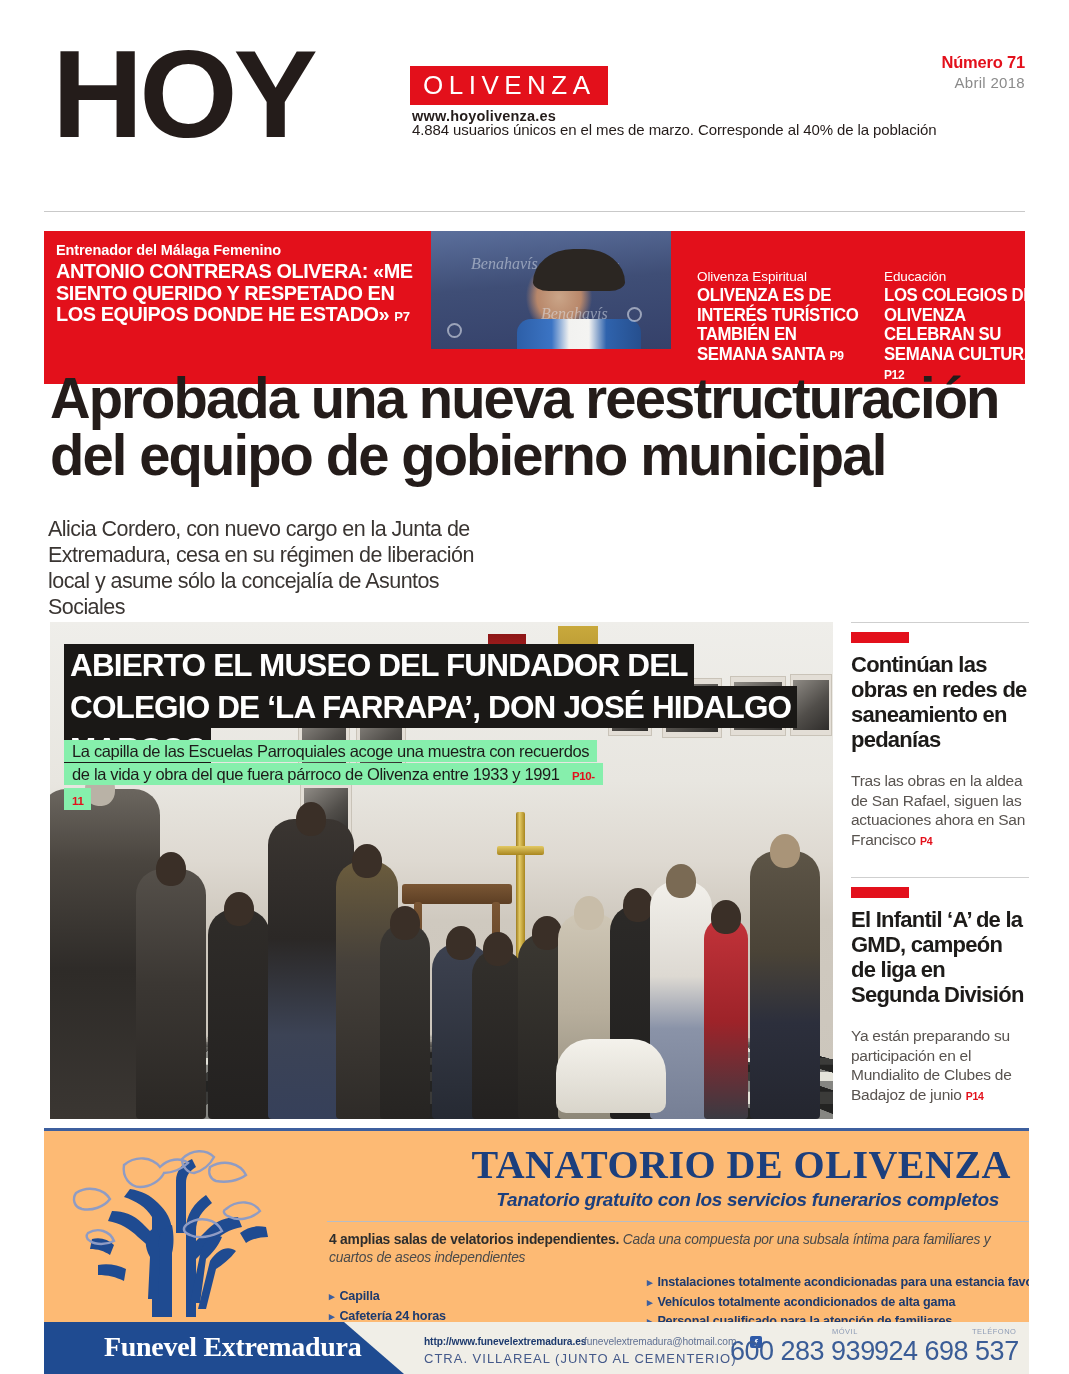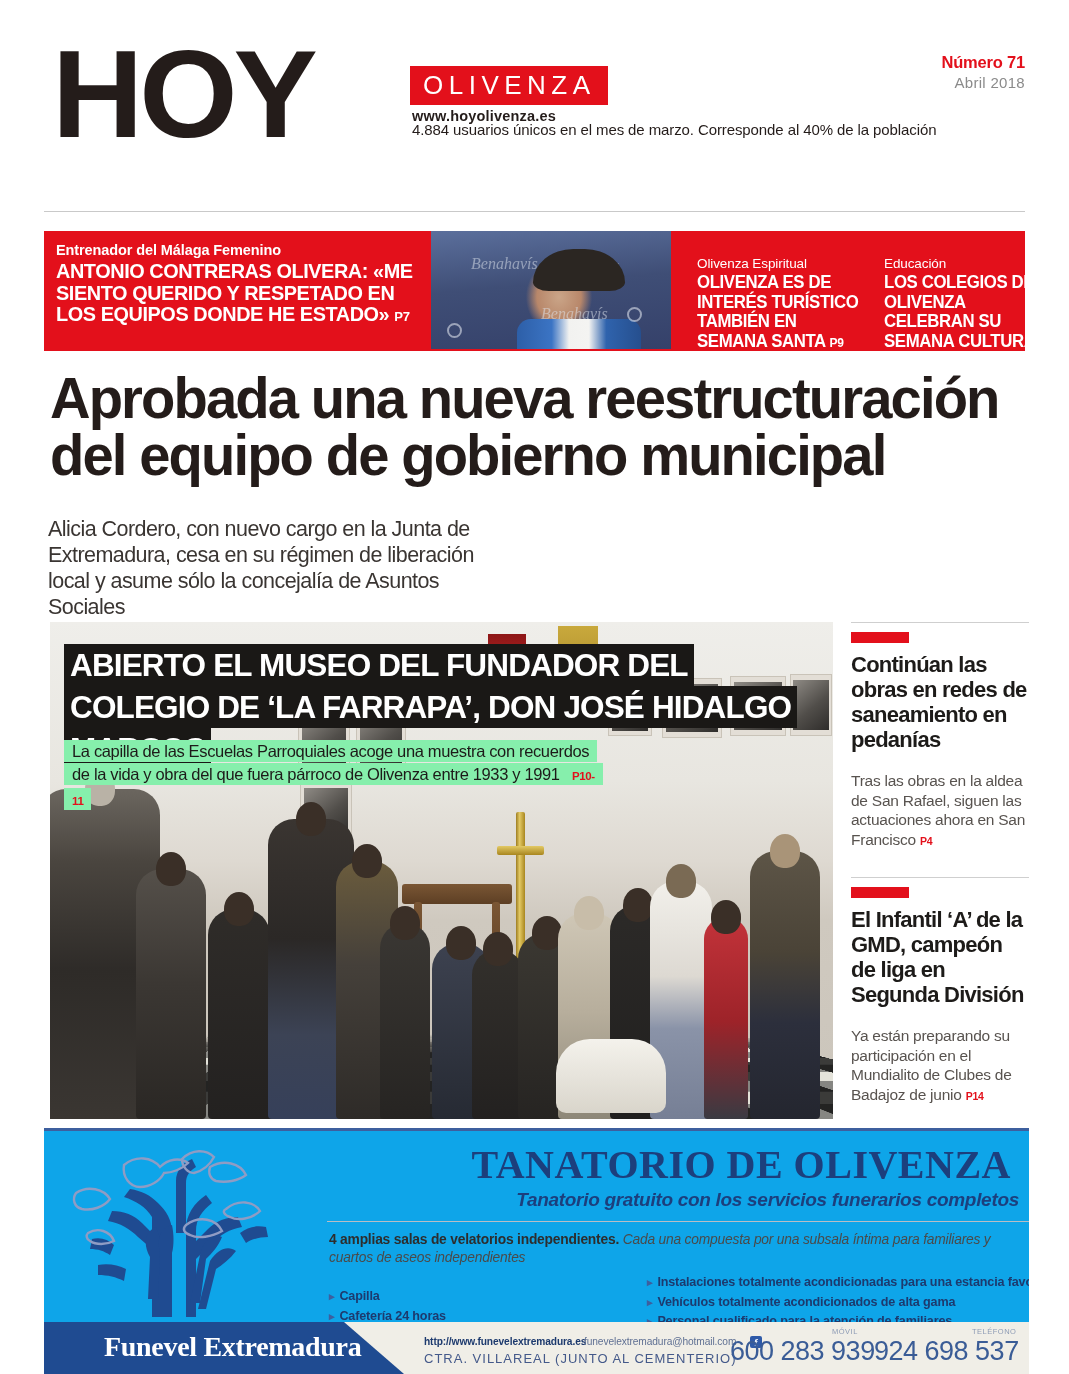--- a/index.html
+++ b/index.html
@@ -84,21 +84,21 @@
     position: absolute;
     left: 44px; top: 211px;
     width: 981px; height: 1px;
     background: #c9c9c9;
   }
 
   
   .promo-strip {
     position: absolute;
     left: 44px; top: 231px;
-    width: 981px; height: 120px;
+    width: 981px; height: 153px;
     background: #e3101b;
     overflow: hidden;
   }
   .promo-main {
     position: absolute;
     left: 0; top: 0;
     width: 382px; height: 118px;
     padding: 11px 0 0 12px;
   }
   .promo-kicker {
@@ -157,21 +157,21 @@
     position: absolute;
     color: rgba(226,231,240,0.5);
     font-family: "Liberation Serif", serif;
     font-style: italic;
     font-size: 16px;
     white-space: nowrap;
   }
 
   .promo-col {
     position: absolute;
-    top: 0;
+    top: 13px;
     width: 186px; height: 118px;
     padding: 25px 4px 0 8px;
   }
   .promo-col.c1 { left: 645px; }
   .promo-col.c2 { left: 832px; }
   .promo-col-kicker {
     font-size: 13.5px;
     color: #ffffff;
     line-height: 16px;
     letter-spacing: -0.1px;
@@ -389,42 +389,42 @@
     font-weight: bold;
     color: #e3101b;
   }
   .side-item-2 { margin-top: 26px; }
 
   
   .ad {
     position: absolute;
     left: 44px; top: 1128px;
     width: 985px; height: 246px;
-    background: #0ea5e9;
+    background: #fdba74;
     overflow: hidden;
     border-top: 3px solid #3d5f9e;
   }
   .ad-tree {
     position: absolute;
     left: 10px; top: 6px;
     width: 265px; height: 180px;
   }
   .ad-title {
     position: absolute;
     right: 18px; top: 10px;
     font-family: "Liberation Serif", serif;
     font-size: 40px;
     font-weight: bold;
     color: #1c3f7d;
     letter-spacing: 0.5px;
     text-align: right;
   }
   .ad-sub {
     position: absolute;
-    right: 10px; top: 58px;
+    right: 30px; top: 58px;
     font-size: 19px;
     font-weight: bold;
     font-style: italic;
     color: #1c3f7d;
     letter-spacing: -0.3px;
     text-align: right;
   }
   .ad-hr {
     position: absolute;
     left: 283px; top: 90px;

